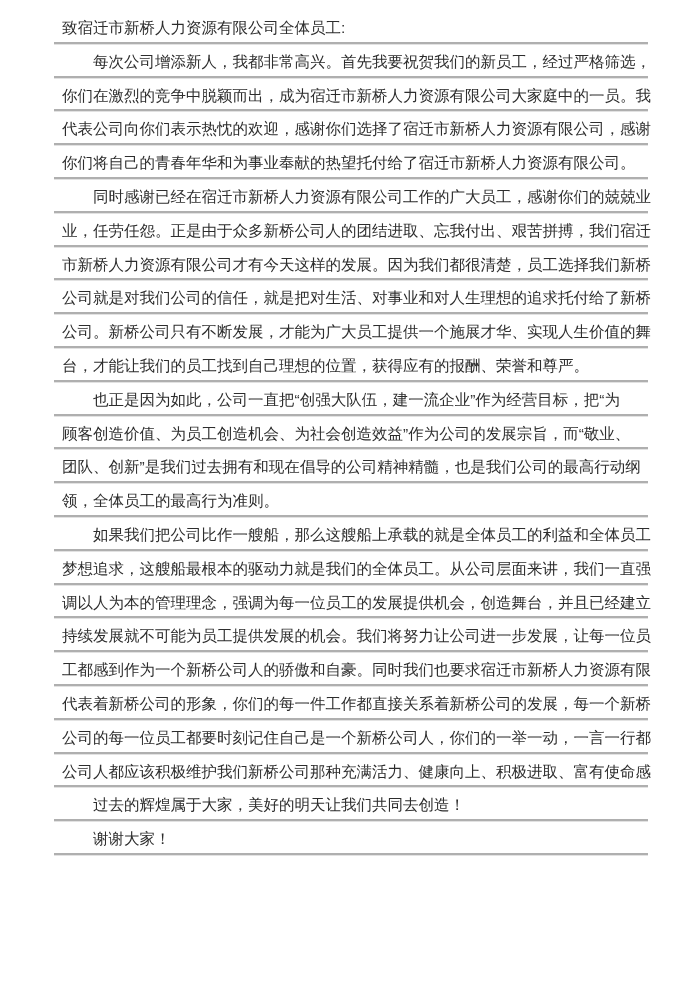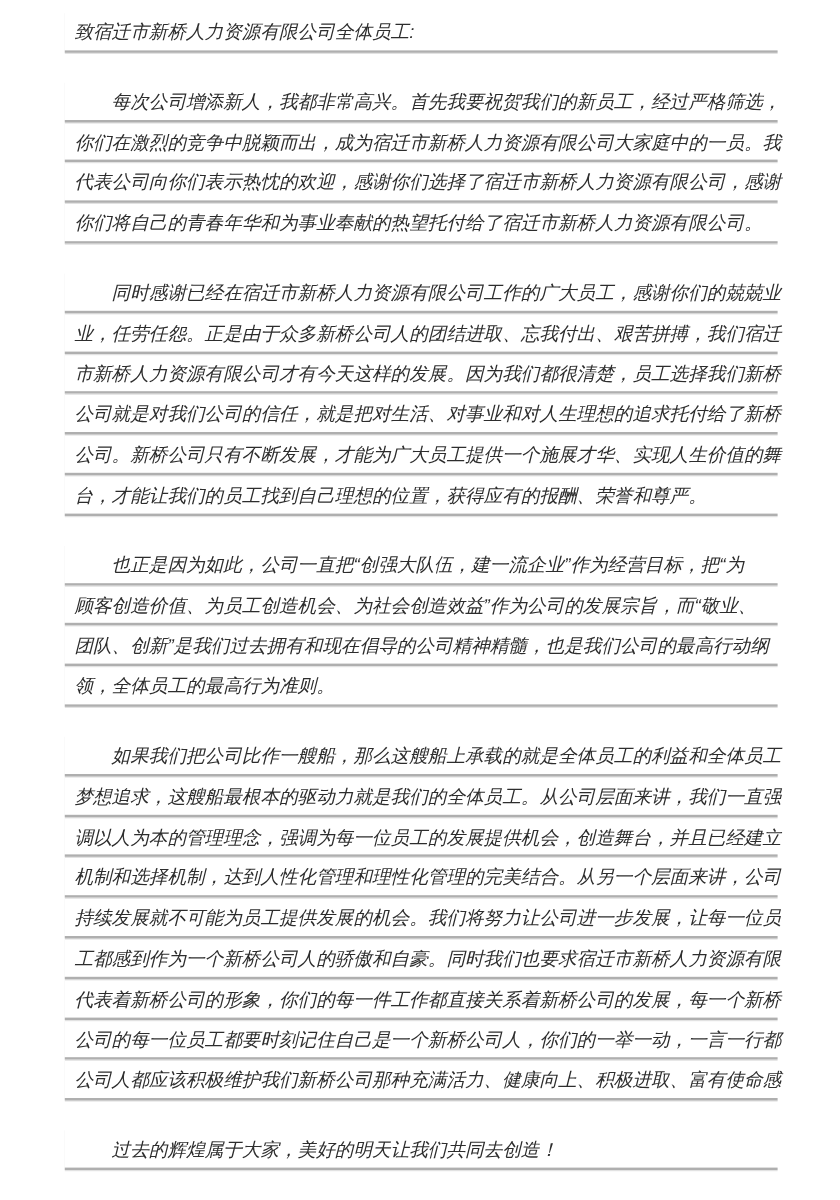--- a/index.html
+++ b/index.html
@@ -11,21 +11,20 @@
     width: 700px;
     height: 1000px;
     overflow: hidden;
     font-family: "Liberation Sans", "DejaVu Sans", sans-serif;
   }
   .page {
     position: relative;
     width: 700px;
     height: 1000px;
     background: var(--bg-color, #ffffff);
-    font-style: italic;
   }
   .doc {
     position: absolute;
     left: 54px;
     top: 10px;
     width: 594px;
   }
   .line {
     box-sizing: border-box;
     height: 33.8px;
@@ -34,21 +33,20 @@
     box-shadow: 0 1px 0 var(--rule-shadow-color, #e2e2e2);
     padding-left: 8px;
     white-space: nowrap;
     overflow: visible;
     font-size: 15.5px;
     letter-spacing: 0px;
     color: var(--text-color, #2d2d2d);
   }
   .line.indent {
     padding-left: 39px;
-    margin-top: 24px;
   }
   .line span {
     display: inline-block;
   }
 </style>
 </head>
 <body>
 
 <div class="page">
   <div class="doc">
@@ -63,21 +61,20 @@
       <div class="line"><span>公司就是对我们公司的信任，就是把对生活、对事业和对人生理想的追求托付给了新桥</span></div>
       <div class="line"><span>公司。新桥公司只有不断发展，才能为广大员工提供一个施展才华、实现人生价值的舞</span></div>
       <div class="line"><span>台，才能让我们的员工找到自己理想的位置，获得应有的报酬、荣誉和尊严。</span></div>
       <div class="line indent"><span>也正是因为如此，公司一直把“创强大队伍，建一流企业”作为经营目标，把“为</span></div>
       <div class="line"><span>顾客创造价值、为员工创造机会、为社会创造效益”作为公司的发展宗旨，而“敬业、</span></div>
       <div class="line"><span>团队、创新”是我们过去拥有和现在倡导的公司精神精髓，也是我们公司的最高行动纲</span></div>
       <div class="line"><span>领，全体员工的最高行为准则。</span></div>
       <div class="line indent"><span>如果我们把公司比作一艘船，那么这艘船上承载的就是全体员工的利益和全体员工</span></div>
       <div class="line"><span>梦想追求，这艘船最根本的驱动力就是我们的全体员工。从公司层面来讲，我们一直强</span></div>
       <div class="line"><span>调以人为本的管理理念，强调为每一位员工的发展提供机会，创造舞台，并且已经建立</span></div>
-      <div class="line"><span>机制和选择机制，达到人性化管理和理性化管理的完美结合。从另一个层面来讲，公司</span></div>
       <div class="line"><span>持续发展就不可能为员工提供发展的机会。我们将努力让公司进一步发展，让每一位员</span></div>
       <div class="line"><span>工都感到作为一个新桥公司人的骄傲和自豪。同时我们也要求宿迁市新桥人力资源有限</span></div>
       <div class="line"><span>代表着新桥公司的形象，你们的每一件工作都直接关系着新桥公司的发展，每一个新桥</span></div>
       <div class="line"><span>公司的每一位员工都要时刻记住自己是一个新桥公司人，你们的一举一动，一言一行都</span></div>
       <div class="line"><span>公司人都应该积极维护我们新桥公司那种充满活力、健康向上、积极进取、富有使命感</span></div>
       <div class="line indent"><span>过去的辉煌属于大家，美好的明天让我们共同去创造！</span></div>
       <div class="line indent"><span>谢谢大家！</span></div>
     </div>
 </div>
 

